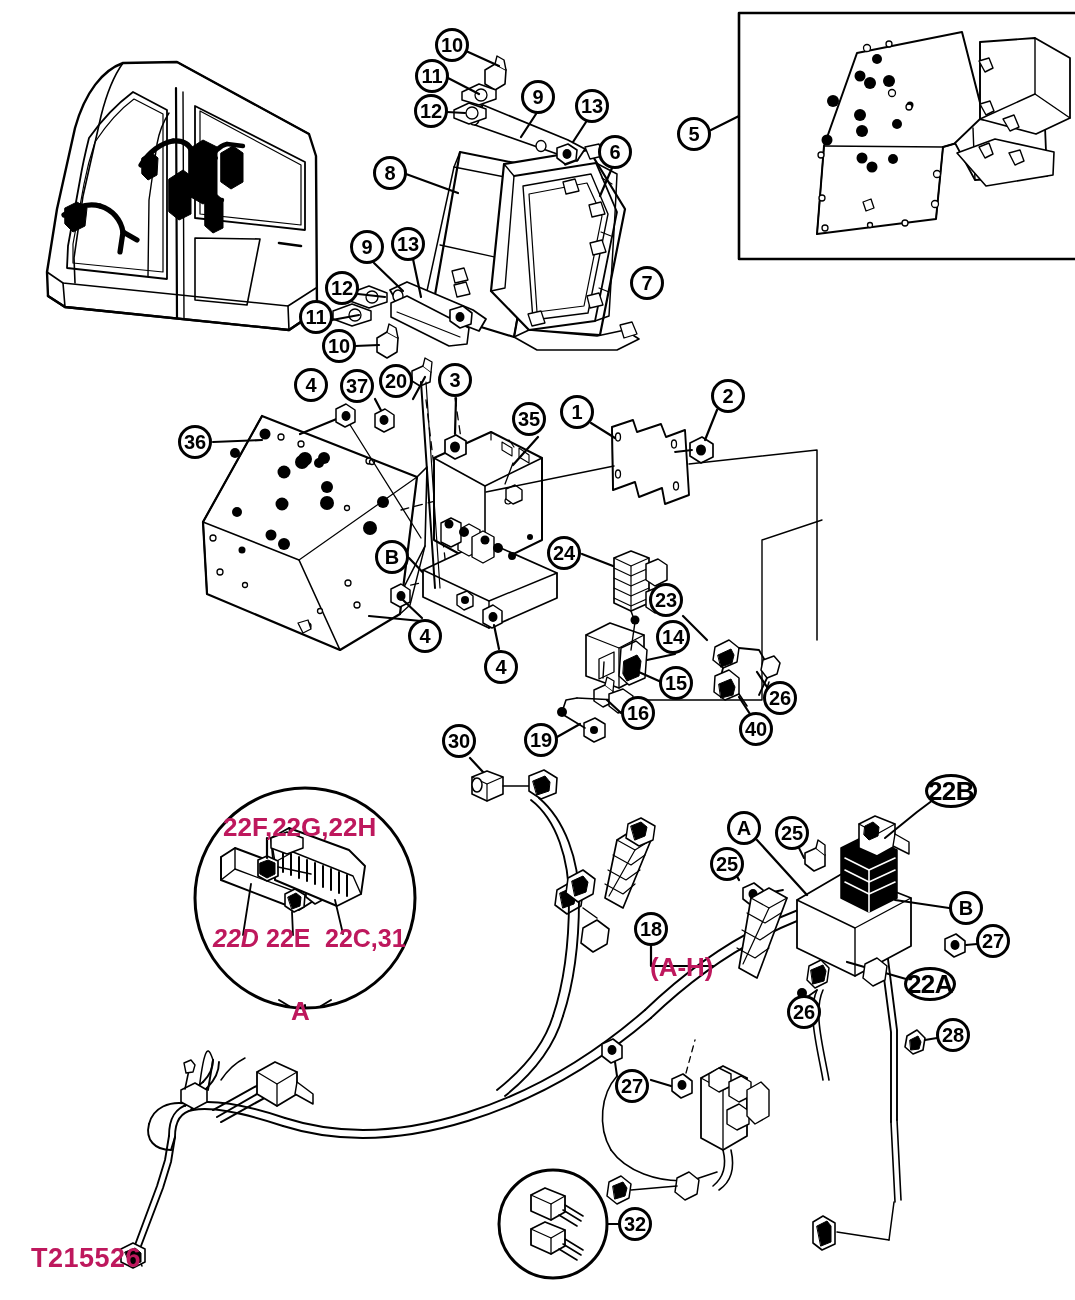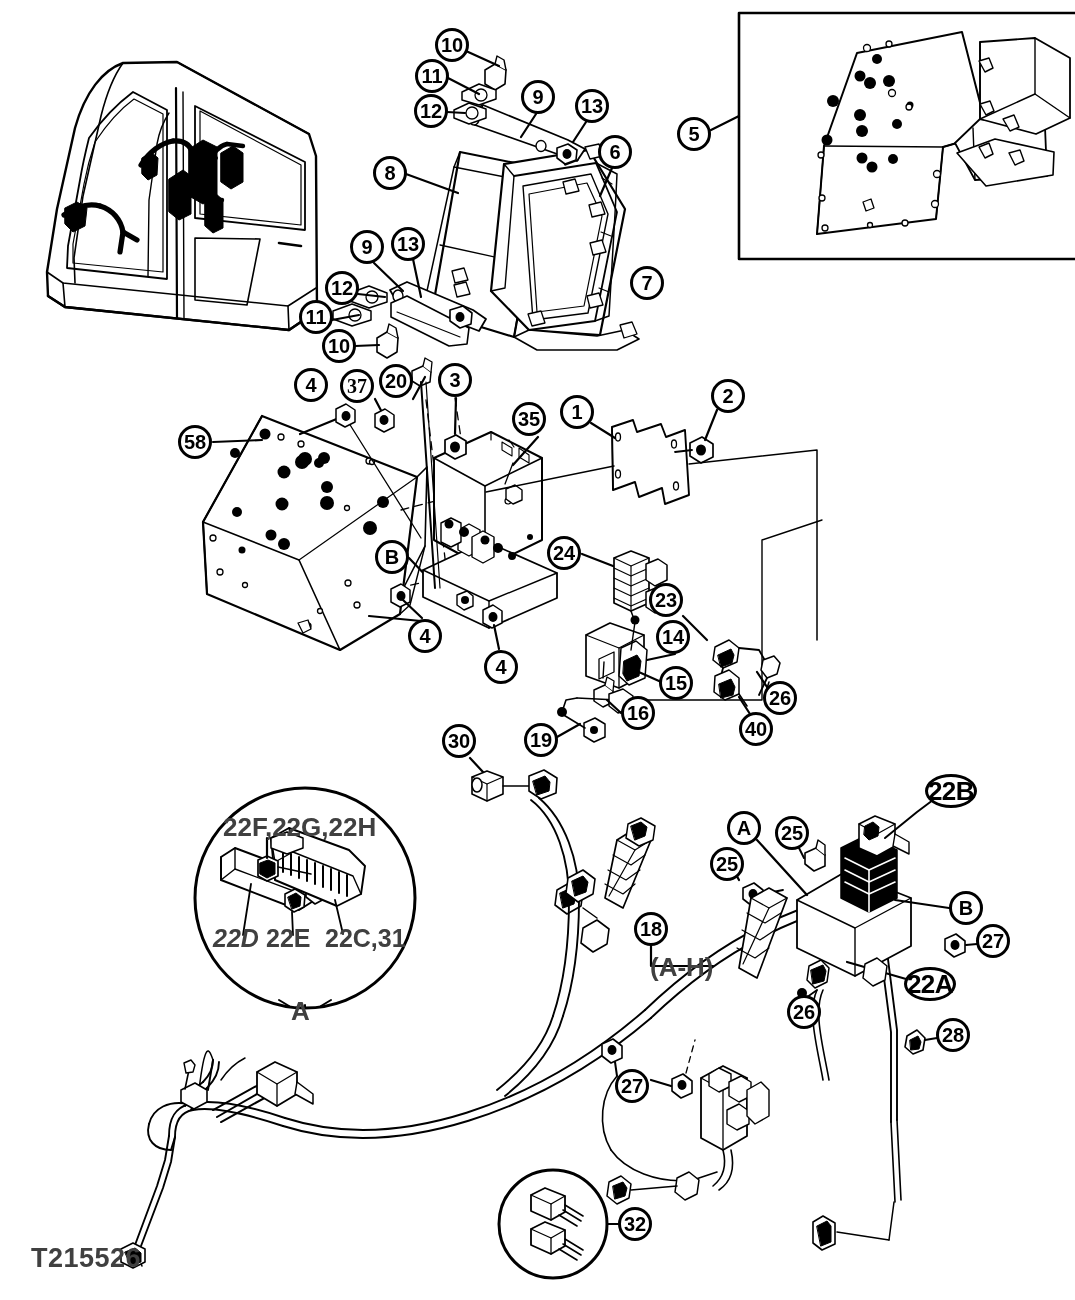--- a/index.html
+++ b/index.html
@@ -20,21 +20,21 @@
     display:flex;align-items:center;justify-content:center;
     font-weight:bold;
     color:#000;
     box-sizing:border-box;
     line-height:1;
     user-select:none;
   }
   .c-sm{width:34px;height:34px;font-size:20px;margin-left:-17px;margin-top:-17px;}
   .c-wide{width:52px;height:34px;border-radius:50%;font-size:26px;margin-left:-26px;margin-top:-17px;letter-spacing:-0.5px;}
   .plaintext{
-    position:absolute;font-weight:bold;color:#404040;white-space:nowrap;user-select:none;
+    position:absolute;font-weight:bold;color:#be185d;white-space:nowrap;user-select:none;
   }
   #part-number{
     left:14px;top:1243px;font-size:27px;letter-spacing:0.5px;
   }
   .det-label{font-size:25px;}
   .det-label-lg{font-size:26px;}
   .ah-label{font-size:26px;letter-spacing:0px;}
 </style>
 </head>
 <body>
@@ -710,27 +710,27 @@
       <div class="callout c-sm" style="left: 373px; top: 173px;">8</div>
       <div class="callout c-sm" style="left: 598px; top: 152px;">6</div>
       <div class="callout c-sm" style="left: 677px; top: 134px;">5</div>
       <div class="callout c-sm" style="left: 350px; top: 247px;">9</div>
       <div class="callout c-sm" style="left: 391px; top: 244px;">13</div>
       <div class="callout c-sm" style="left: 325px; top: 288px;">12</div>
       <div class="callout c-sm" style="left: 299px; top: 317px;">11</div>
       <div class="callout c-sm" style="left: 322px; top: 346px;">10</div>
       <div class="callout c-sm" style="left: 630px; top: 283px;">7</div>
       <div class="callout c-sm" style="left: 294px; top: 385px;">4</div>
-      <div class="callout c-sm" style="left: 340px; top: 386px; font-family: Liberation Serif, serif;">37</div>
+      <div class="callout c-sm" style="left: 340px; top: 386px;">37</div>
       <div class="callout c-sm" style="left: 379px; top: 381px;">20</div>
       <div class="callout c-sm" style="left: 438px; top: 380px;">3</div>
       <div class="callout c-sm" style="left: 512px; top: 419px;">35</div>
       <div class="callout c-sm" style="left: 560px; top: 412px;">1</div>
       <div class="callout c-sm" style="left: 711px; top: 396px;">2</div>
-      <div class="callout c-sm" style="left: 178px; top: 442px;">58</div>
+      <div class="callout c-sm" style="left: 178px; top: 442px;">36</div>
       <div class="callout c-sm" style="left: 375px; top: 557px;">B</div>
       <div class="callout c-sm" style="left: 547px; top: 553px;">24</div>
       <div class="callout c-sm" style="left: 649px; top: 600px;">23</div>
       <div class="callout c-sm" style="left: 656px; top: 637px;">14</div>
       <div class="callout c-sm" style="left: 408px; top: 636px;">4</div>
       <div class="callout c-sm" style="left: 484px; top: 667px;">4</div>
       <div class="callout c-sm" style="left: 659px; top: 683px;">15</div>
       <div class="callout c-sm" style="left: 621px; top: 713px;">16</div>
       <div class="callout c-sm" style="left: 763px; top: 698px;">26</div>
       <div class="callout c-sm" style="left: 739px; top: 729px;">40</div>

